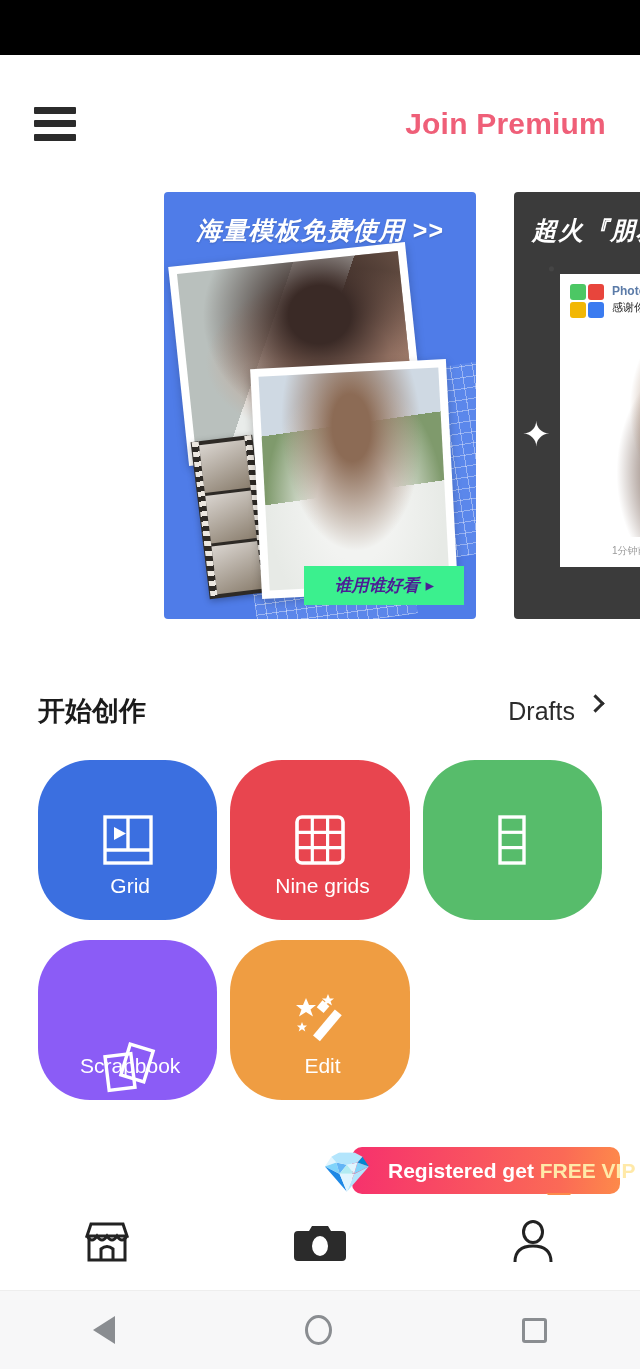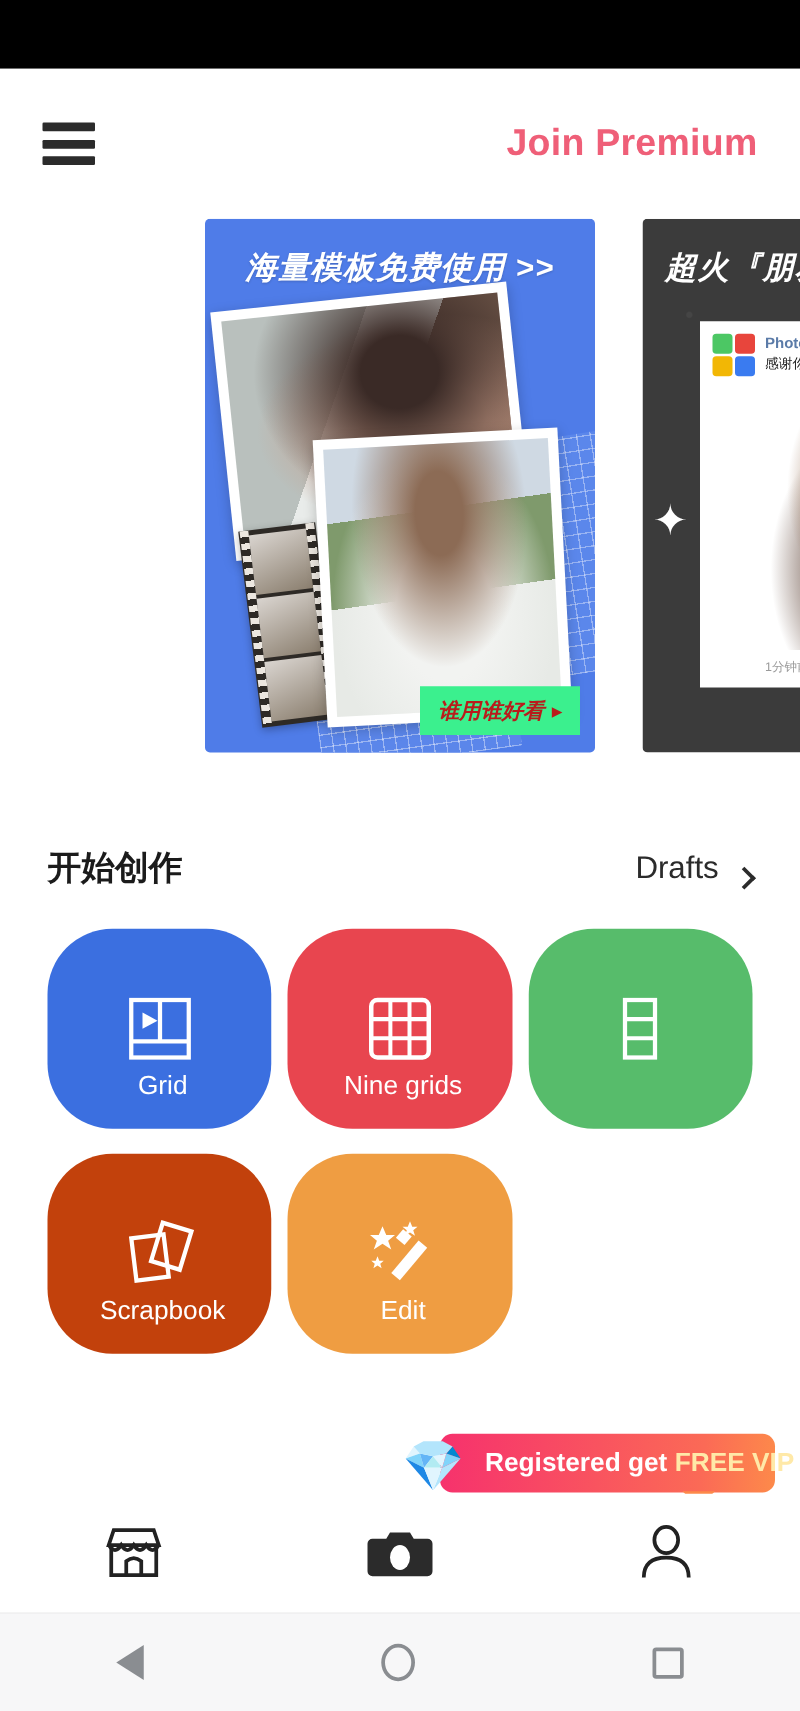--- a/index.html
+++ b/index.html
@@ -8,21 +8,21 @@
     font-family: "Liberation Sans", "DejaVu Sans", sans-serif;
     background: #ffffff; overflow: hidden;
   }
   #app { position: relative; width: 640px; height: 1369px; background:#fff; }
 
   
   .status-bar { height: 55px; background: #000; width: 100%; }
 
   
   .header {
-    height: 120px; display: flex; align-items: center;
+    height: 137px; display: flex; align-items: center;
     justify-content: space-between; padding: 0 34px; background:#fff;
   }
   .hamburger { width: 42px; height: 34px; display:flex; flex-direction:column;
     justify-content: space-between; cursor:pointer; }
   .hamburger i { display:block; height: 7px; background:#2b2b2b; border-radius:1px; }
   .join-premium {
     color:#ef5f78; font-size: 30px; font-weight: 700; letter-spacing:.2px;
     cursor: pointer; white-space: nowrap;
   }
 
@@ -79,22 +79,22 @@
     box-shadow: 0 2px 7px rgba(0,0,0,.3);
   }
   .filmstrip::before, .filmstrip::after {
     content:""; position:absolute; top:0; bottom:0; width:7px;
     background: repeating-linear-gradient(180deg,#ece7e0 0 5px, transparent 5px 10px);
   }
   .filmstrip::before { left:1px; } .filmstrip::after { right:1px; }
   .filmstrip div { flex:1; background: linear-gradient(160deg,#d9d4cf,#8b7f6f); }
   .bnr-cta {
     position:absolute; right: 12px; bottom: 14px; background:#3bf08e;
-    color:#b91c1c; font-size:17px; font-weight:800; font-style: italic;
-    padding: 8px 14px; display:flex; align-items:center; gap:6px; z-index: 9;
+    color:#4c1d95; font-size:17px; font-weight:800; font-style: italic;
+    padding: 8px 30px; display:flex; align-items:center; gap:6px; z-index: 9;
   }
 
   
   .b2 {
     background:#3b3b3b;
     background-image:
       radial-gradient(circle at 12% 18%, rgba(255,255,255,.05) 0 2px, transparent 3px),
       radial-gradient(circle at 48% 66%, rgba(255,255,255,.05) 0 2px, transparent 3px),
       radial-gradient(circle at 78% 34%, rgba(0,0,0,.18) 0 3px, transparent 4px),
       radial-gradient(circle at 28% 82%, rgba(0,0,0,.16) 0 2px, transparent 3px);
@@ -126,21 +126,21 @@
   .spark {
     position:absolute; left: 8px; top: 222px; color:#fff; font-size: 34px; z-index:9;
   }
 
   
   .section-head {
     display:flex; align-items:center; justify-content:space-between;
     padding: 0 38px; height: 78px;
   }
   .section-title { font-size:27px; font-weight:700; color:#1b1b1b; }
-  .drafts { display:flex; align-items:flex-end; gap:14px; cursor:pointer; }
+  .drafts { display:flex; align-items:flex-start; gap:14px; cursor:pointer; }
   .drafts-label { font-size:25px; color:#2b2b2b; }
   .chev { width: 13px; height: 13px; border-top:3px solid #2b2b2b;
           border-right:3px solid #2b2b2b; transform: rotate(45deg); }
 
   
   .tools {
     display:grid; grid-template-columns: repeat(3, 1fr);
     gap: 20px 13px; padding: 10px 38px 0 38px;
   }
   .tile {
@@ -293,21 +293,21 @@
     <div class="tile" id="t2" style="background: rgb(87, 188, 107);">
       <div class="tile-icon">
         <svg width="56" height="56" viewBox="0 0 56 56">
           <rect x="16" y="5" width="24" height="46" fill="none" stroke="#fff" stroke-width="3.4"></rect>
           <line x1="16" y1="20.3" x2="40" y2="20.3" stroke="#fff" stroke-width="3.2"></line>
           <line x1="16" y1="35.6" x2="40" y2="35.6" stroke="#fff" stroke-width="3.2"></line>
         </svg>
       </div>
     </div>
 
-    <div class="tile" id="t3" style="background: #c2410c;">
+    <div class="tile" id="t3" style="background: #8b5cf6; justify-content: flex-end;">
       <div class="tile-icon">
         <svg width="58" height="56" viewBox="0 0 58 56">
           <rect x="26" y="6" width="24" height="32" fill="none" stroke="#fff" stroke-width="3.4" transform="rotate(17 38 22)"></rect>
           <rect x="8" y="14" width="26" height="34" fill="none" stroke="#fff" stroke-width="3.4" transform="rotate(-7 21 31)"></rect>
         </svg>
       </div>
       <div class="tile-label">Scrapbook</div>
     </div>
 
     <div class="tile" id="t4" style="background: rgb(239, 157, 66);">

